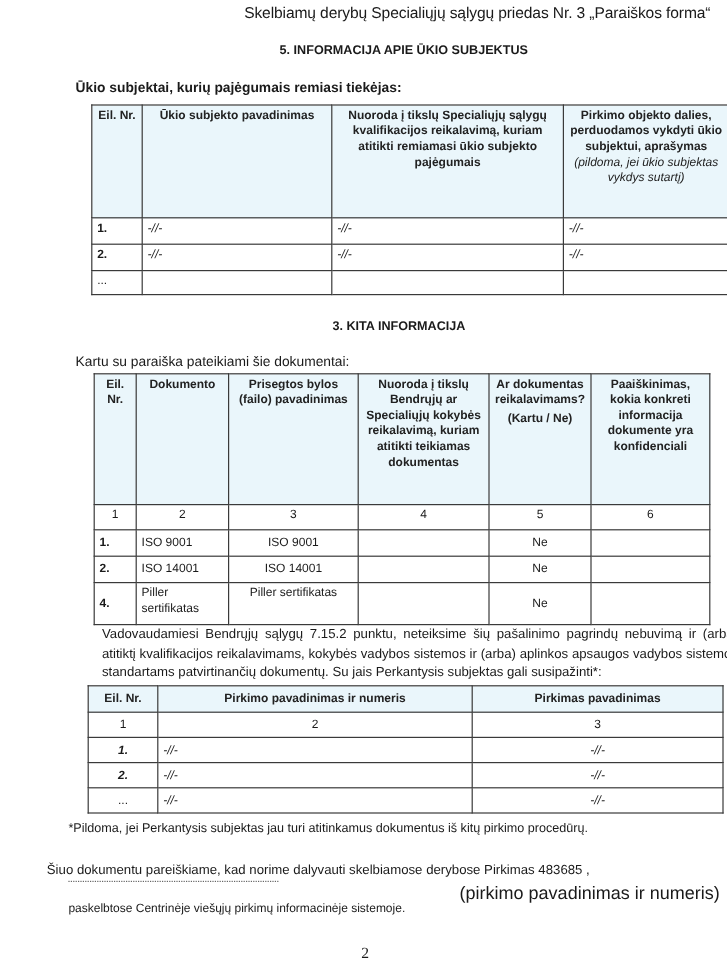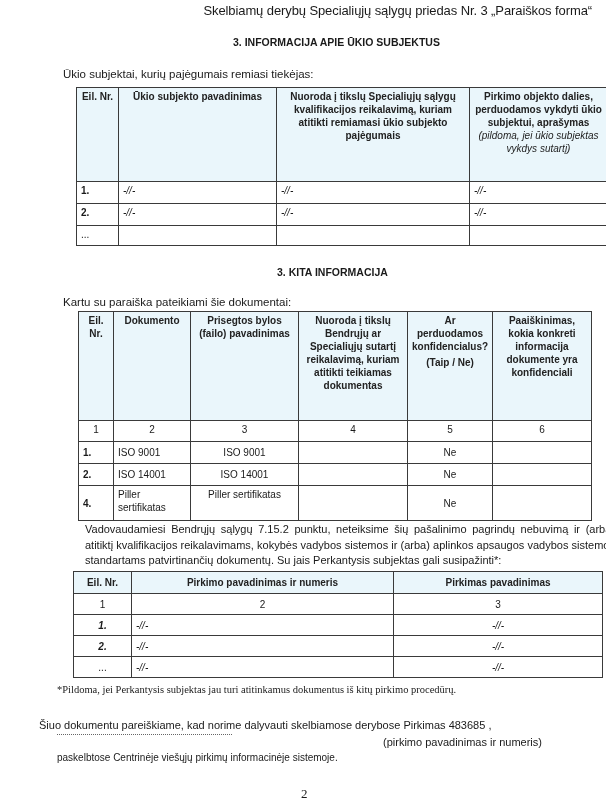--- a/index.html
+++ b/index.html
@@ -21,22 +21,22 @@
   .mid { vertical-align: middle; }
   .para { font-size: 11px; line-height: 15.5px; text-align: justify; margin-left: 28px; }
   .dots { border-bottom: 1px dotted #666; }
   .pagenum { font-family: "Liberation Serif", "DejaVu Serif", serif; font-size: 13px; }
 </style>
 </head>
 <body>
 
 <div class="abs hdr-right">Skelbiamų derybų Specialiųjų sąlygų priedas Nr. 3 „Paraiškos forma“</div>
 
-<div class="abs section-title" style="left:233px; top:36px;">3.   INFORMACIJA APIE ŪKIO SUBJEKTUS</div>
-<div class="abs intro" style="left:63px; top:68px;">Ūkio subjektai, kurių pajėgumais remiasi tiekėjas:</div>
+<div class="abs section-title" style="left:233px; top:36px;">5.   INFORMACIJA APIE ŪKIO SUBJEKTUS</div>
+<div class="abs intro" style="left:63px; top:68px;font-weight:bold;">Ūkio subjektai, kurių pajėgumais remiasi tiekėjas:</div>
 
 <table style="left:60px; top:87px; width:531px;">
   <colgroup>
       <col style="width:42px">
       <col style="width:158px">
       <col style="width:193px">
       <col style="width:138px">
     </colgroup>
   <tbody>
       <tr style="height:94px">
@@ -79,24 +79,24 @@
       <col style="width:108px">
       <col style="width:109px">
       <col style="width:85px">
       <col style="width:99px">
     </colgroup>
   <tbody>
       <tr style="height:109px">
     <th>Eil. Nr.</th>
     <th>Dokumento</th>
     <th>Prisegtos bylos (failo) pavadinimas</th>
-    <th>Nuoroda į tikslų Bendrųjų ar Specialiųjų sutartį reikalavimą, kuriam atitikti teikiamas dokumentas</th>
+    <th>Nuoroda į tikslų Bendrųjų ar Specialiųjų kokybės reikalavimą, kuriam atitikti teikiamas dokumentas</th>
     <th>
-      <div>Ar perduodamos konfidencialus?</div>
-      <div style="margin-top:3px;">(Taip / Ne)</div>
+      <div>Ar dokumentas reikalavimams?</div>
+      <div style="margin-top:3px;">(Kartu / Ne)</div>
     </th>
     <th>Paaiškinimas, kokia konkreti informacija dokumente yra konfidenciali</th>
   </tr>
   <tr style="height:21px">
     <td class="c">1</td>
     <td class="c">2</td>
     <td class="c">3</td>
     <td class="c">4</td>
     <td class="c">5</td>
     <td class="c">6</td>
@@ -158,20 +158,20 @@
     <td class="c it mid">-//-</td>
   </tr>
   <tr style="height:21px">
     <td class="c mid">...</td>
     <td class="it mid">-//-</td>
     <td class="c it mid">-//-</td>
   </tr>
 </tbody>
   </table>
 
-<div class="abs" style="left:57px; top:684px; font-size:10.5px; white-space:nowrap;font-family:Liberation Serif, serif;">*Pildoma, jei Perkantysis subjektas jau turi atitinkamus dokumentus iš kitų pirkimo procedūrų.</div>
+<div class="abs" style="left:57px; top:684px; font-size:10.5px; white-space:nowrap;">*Pildoma, jei Perkantysis subjektas jau turi atitinkamus dokumentus iš kitų pirkimo procedūrų.</div>
 
 <div class="abs" style="left:39px; top:719px; font-size:11px; white-space:nowrap;">Šiuo dokumentu pareiškiame, kad norime dalyvauti skelbiamose derybose Pirkimas  483685  ,</div>
 <div class="abs dots" style="left:57px; top:734px; width:175px; height:0;"></div>
-<div class="abs" style="left:383px; top:736px; font-size:11px; white-space:nowrap;">(pirkimo pavadinimas ir numeris)</div>
+<div class="abs" style="left:383px; top:736px; font-size:15px; white-space:nowrap;">(pirkimo pavadinimas ir numeris)</div>
 <div class="abs" style="left:57px; top:752px; font-size:10px; white-space:nowrap;">paskelbtose Centrinėje viešųjų pirkimų informacinėje sistemoje.</div>
 
 <div class="abs pagenum" style="left:301px; top:786px;">2</div>
 
 </body></html>

